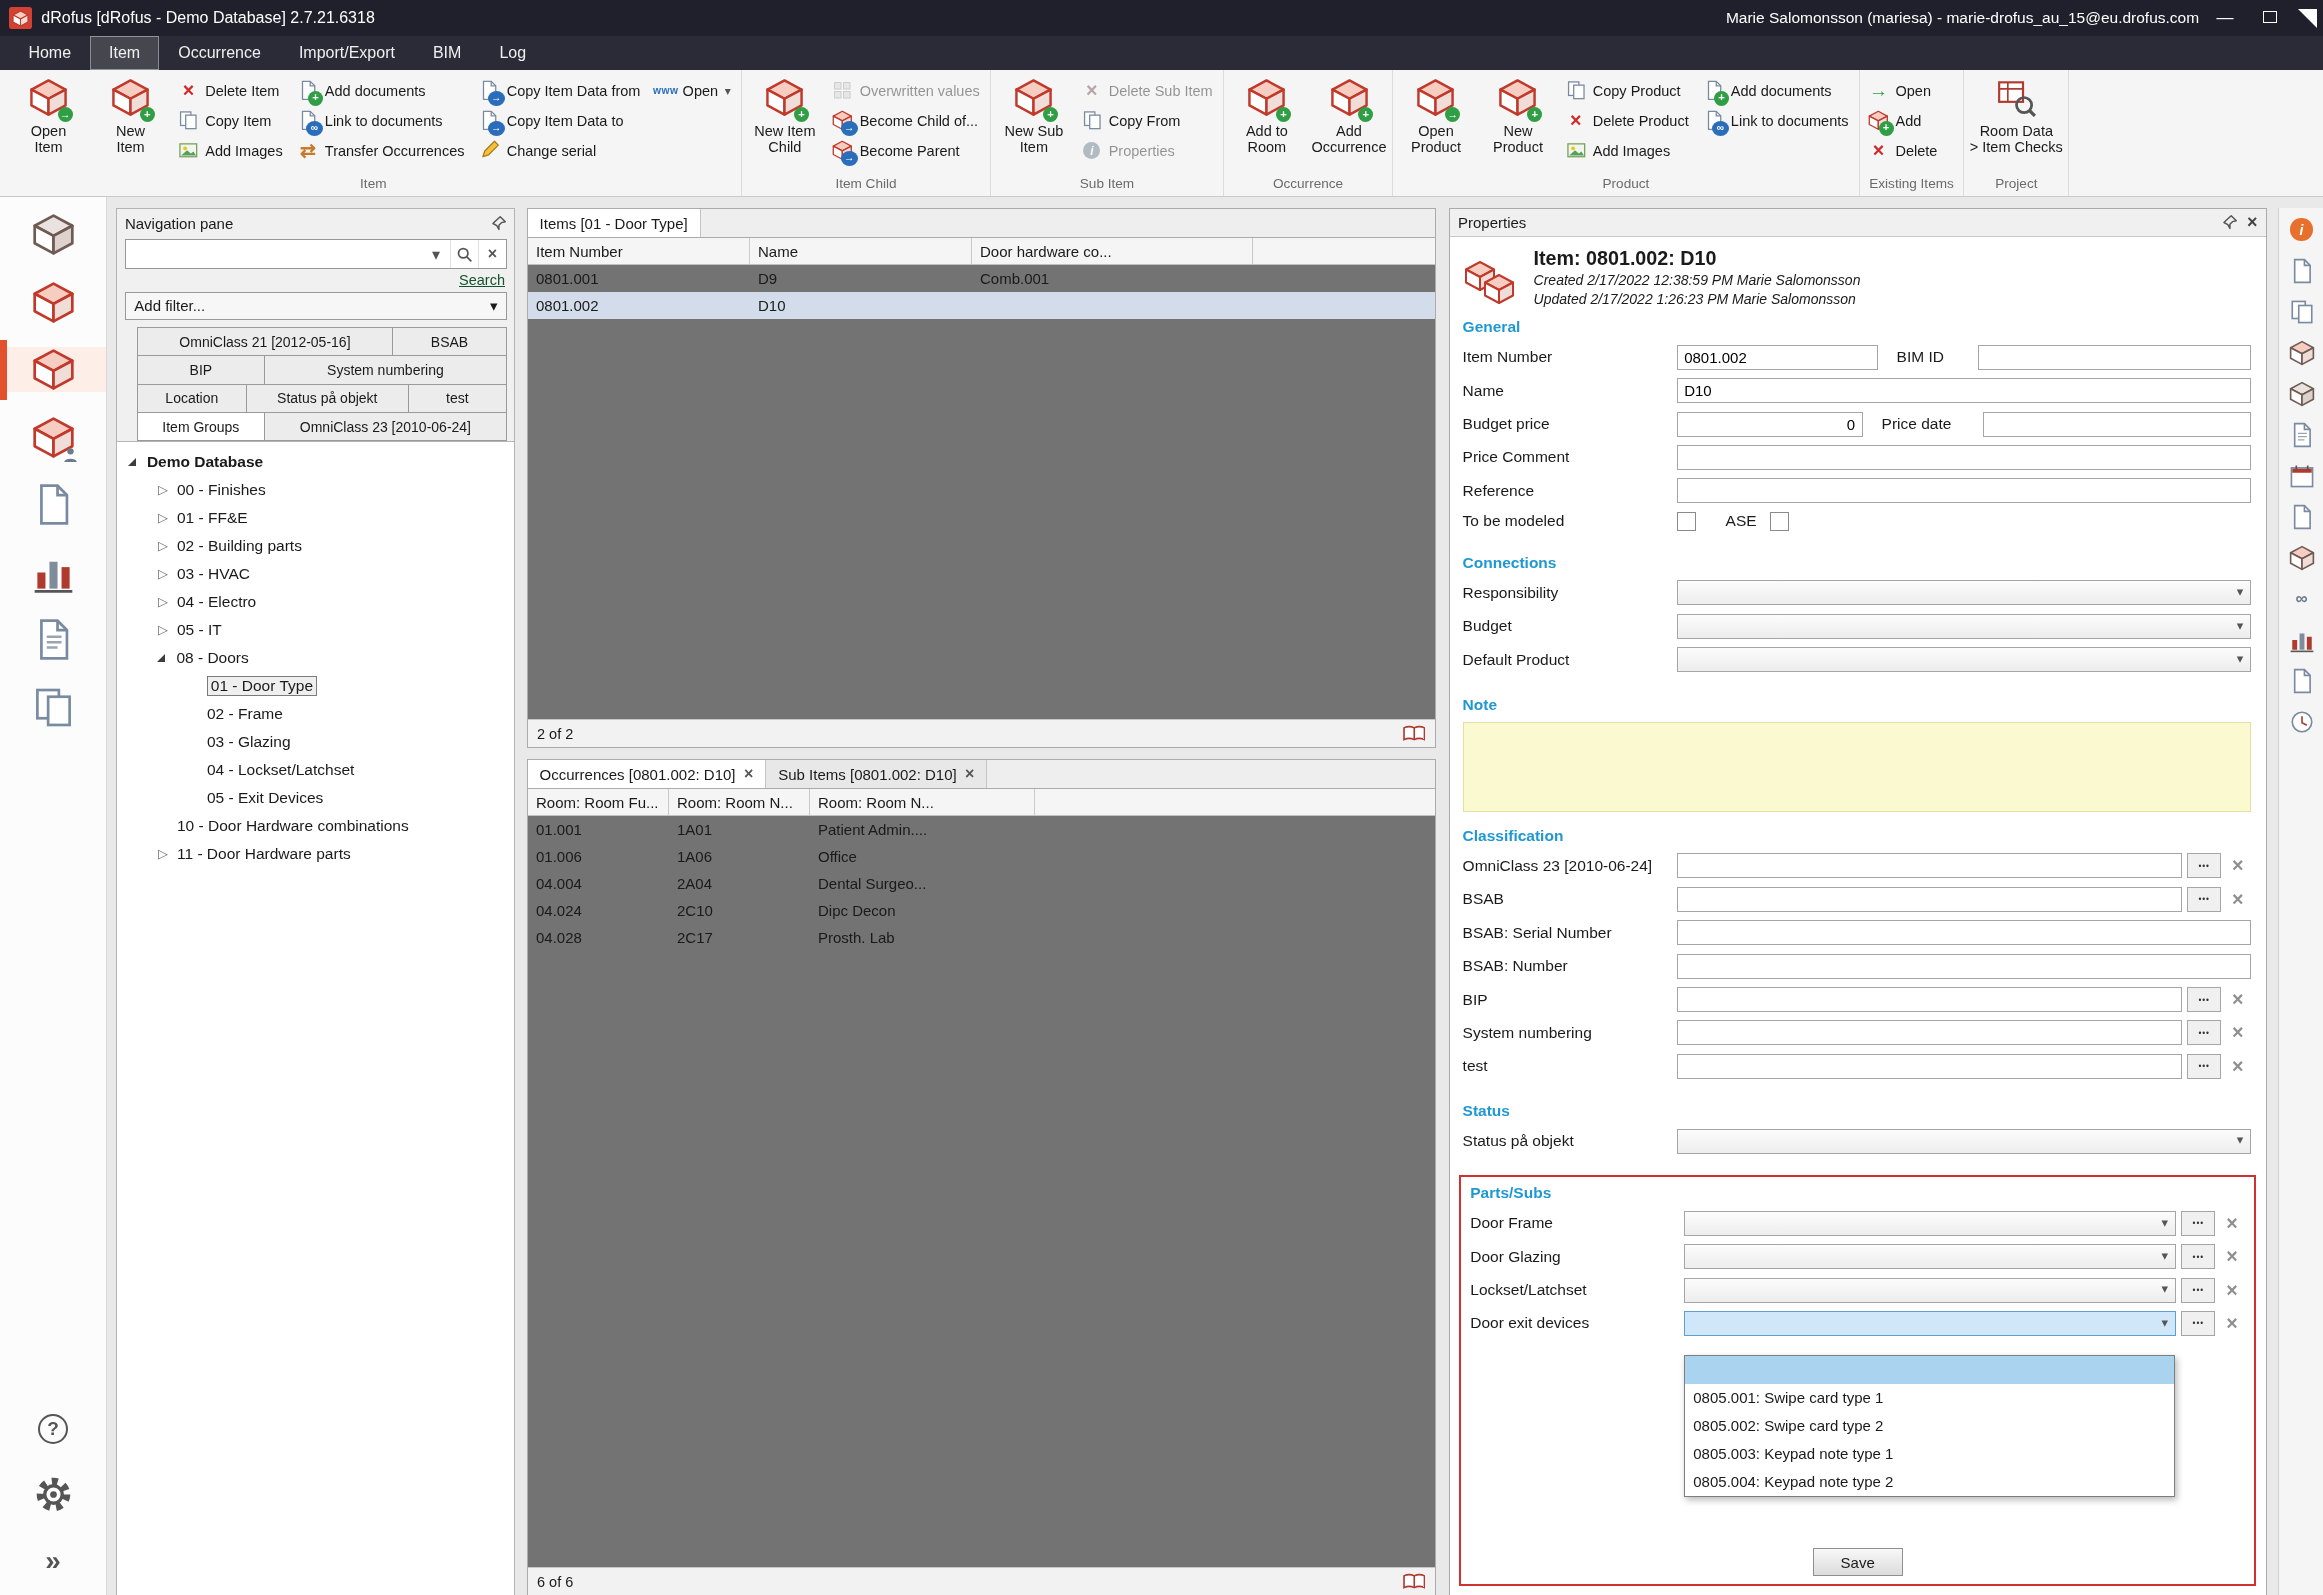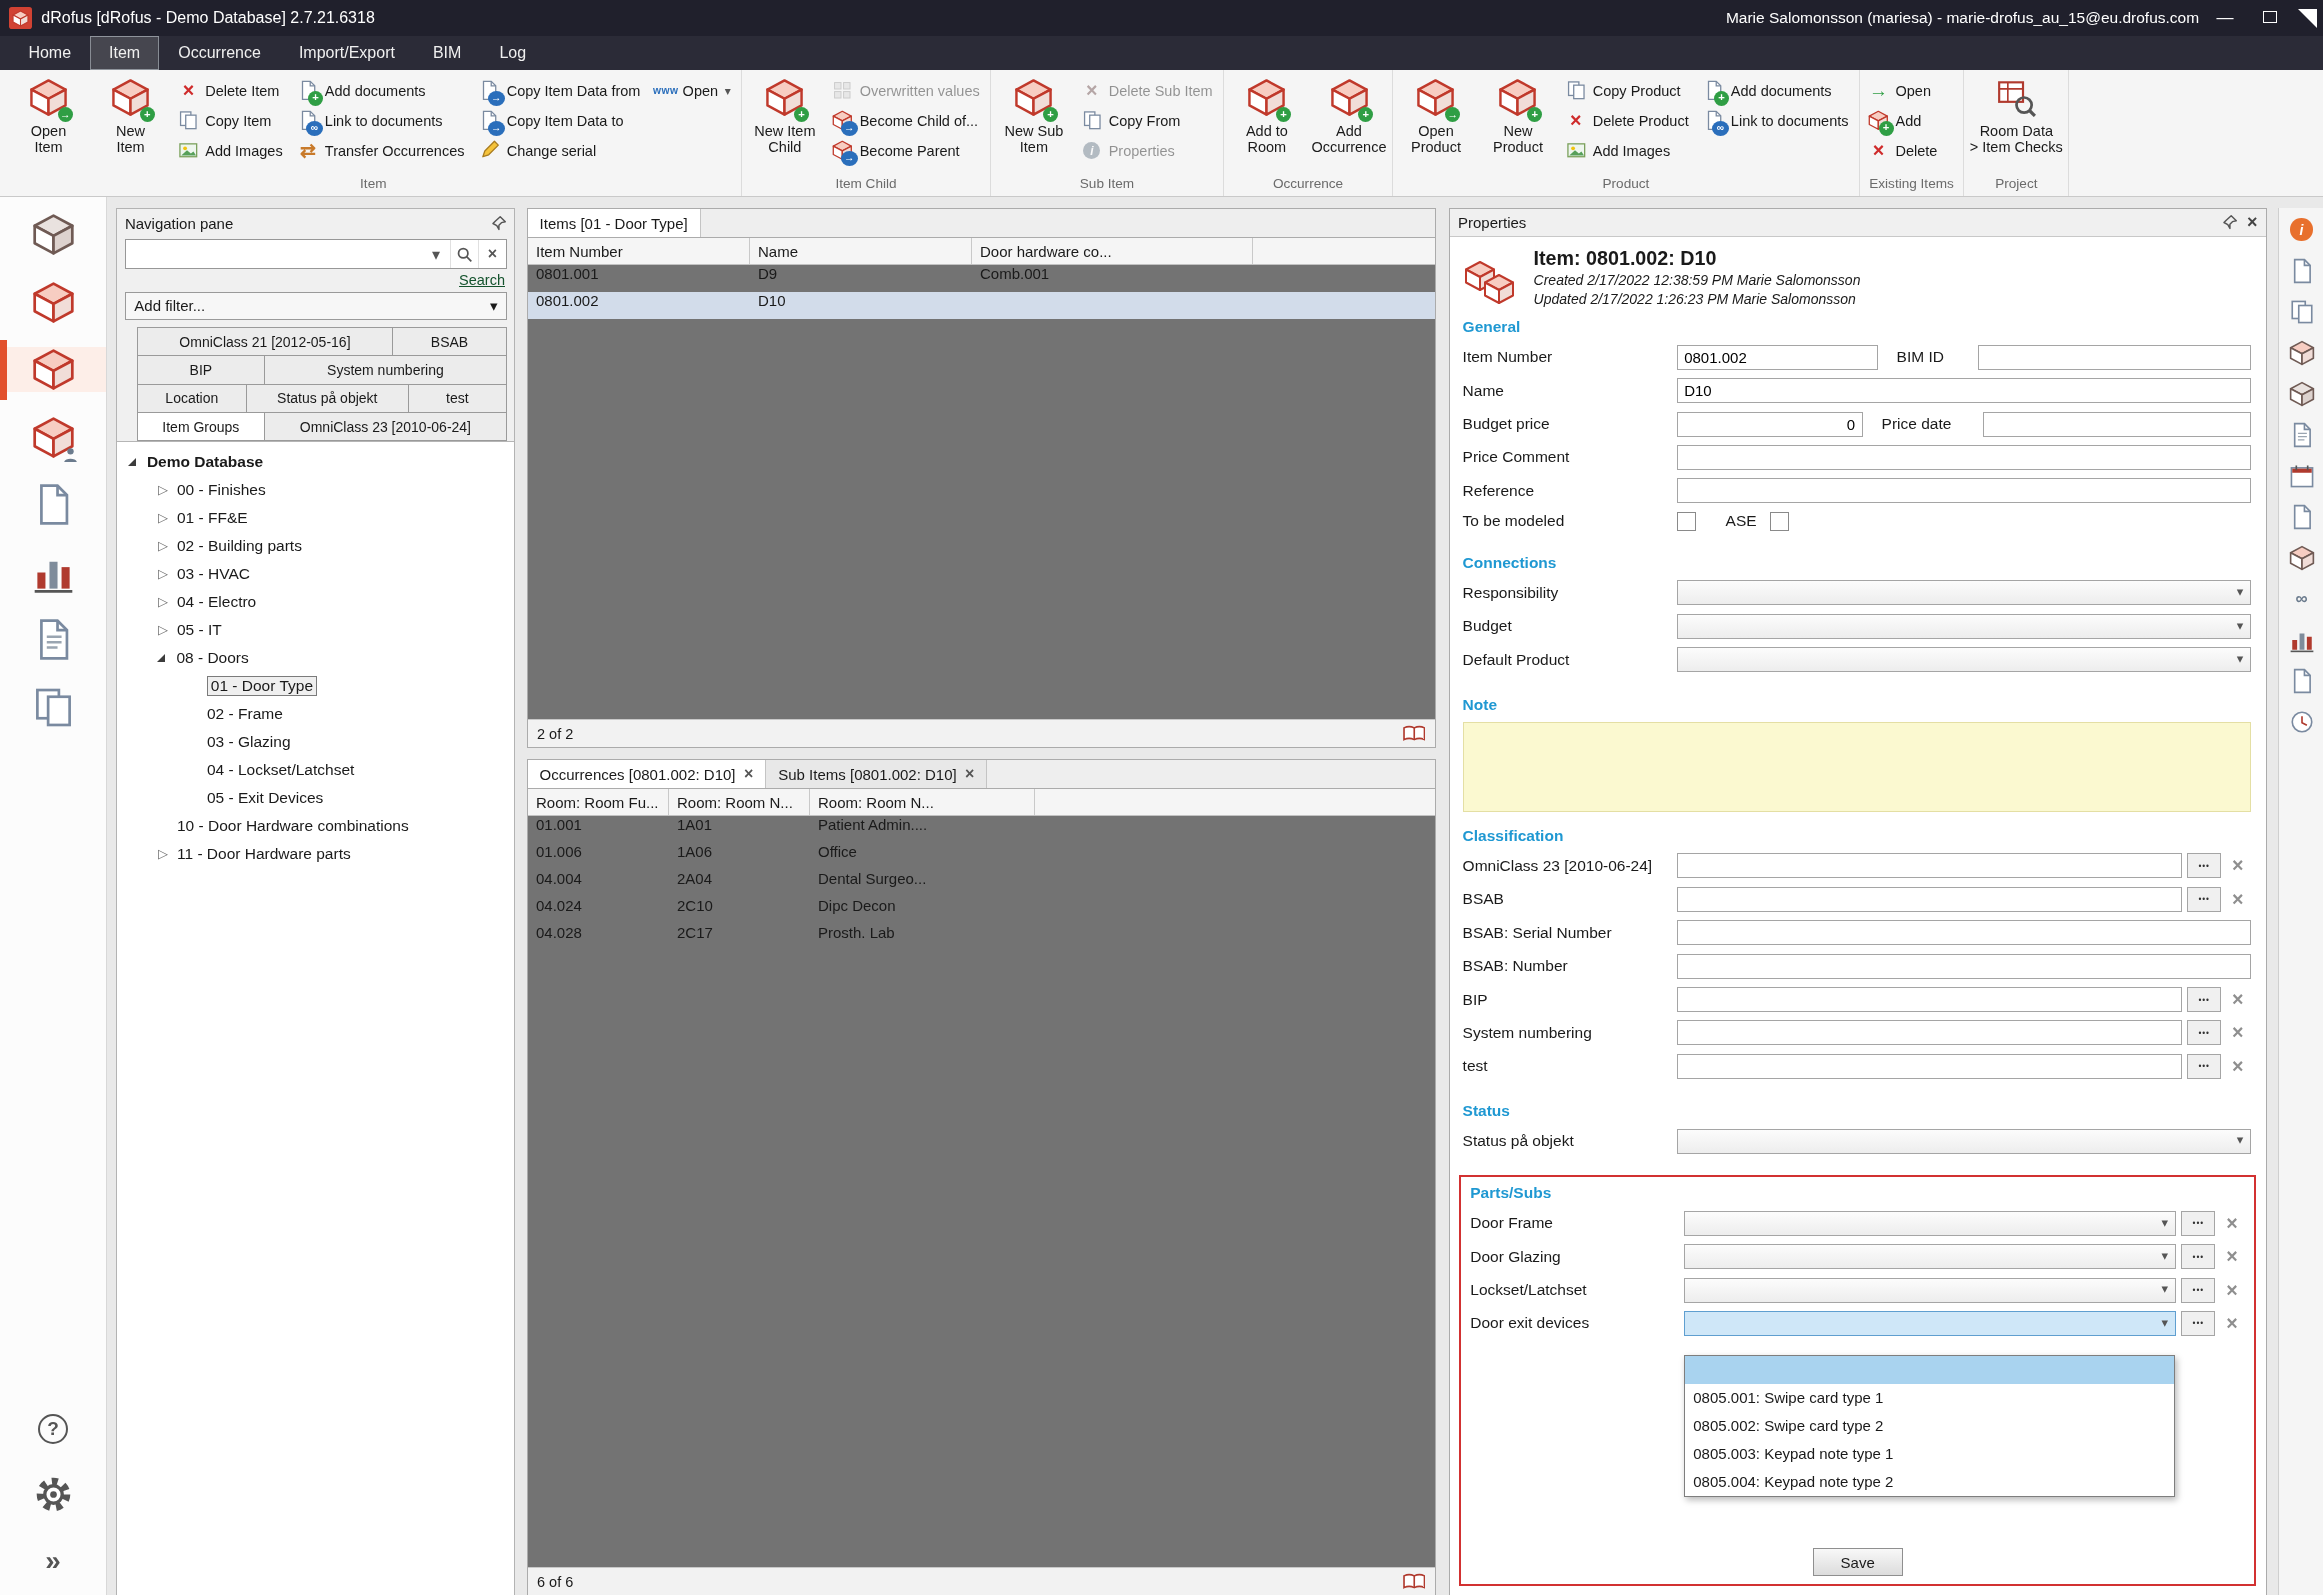--- a/index.html
+++ b/index.html
@@ -93,21 +93,21 @@
   .items-panel { height:540px; flex:none; }
   .occ-panel { flex:1; margin-top:11.2px; }
   .doc-tabs { display:flex; background:#eeeeee; border-bottom:0.9px solid #ababab; flex:none; }
   .doc-tab { display:flex; align-items:center; gap:8.4px; padding:0 12px; height:28px; font-size:15px; border-right:0.9px solid #c4c4c4; background:#e8e8e8; cursor:default; }
   .doc-tab.active { background:#fff; }
   .tab-x { color:#555; font-weight:bold; font-size:16px; }
   .grid { flex:1; overflow:hidden; font-size:15px; }
   .ghead { display:flex; background:#f5f5f5; border-bottom:0.9px solid #c2c2c2; height:27px; align-items:stretch; }
   .gh { padding:0 8.4px; border-right:0.9px solid #c9c9c9; display:flex; align-items:center; white-space:nowrap; overflow:hidden; flex:none; cursor:default; }
   .gh.fill { flex:1; border-right:0; }
-  .gline { display:flex; height:27px; align-items:flex-start; cursor:default; }
+  .gline { display:flex; height:27px; align-items:center; cursor:default; }
   .gline.selected { background:#d2dcea; }
   .gc { padding:0 8.4px; white-space:nowrap; overflow:hidden; flex:none; }
   .gstatus { height:28px; border-top:0.9px solid #c8c8c8; background:#f2f2f2; display:flex; align-items:center; justify-content:space-between; padding:0 9.4px; font-size:14.5px; flex:none; }
   .bookic { width:22.5px; height:17px; }
 
   
   .props { flex:1; margin-left:13px; margin-right:11.2px; border:0.9px solid #ababab; background:#fff; display:flex; flex-direction:column; min-width:0; }
   .props-head { height:28px; background:#f0f0f0; border-bottom:0.9px solid #c8c8c8; display:flex; align-items:center; padding:0 8.4px; font-size:15px; flex:none; }
   .ph-icons { margin-left:auto; display:flex; gap:9.4px; align-items:center; color:#555; }
   .ph-x { font-size:18px; font-weight:bold; color:#444; }

